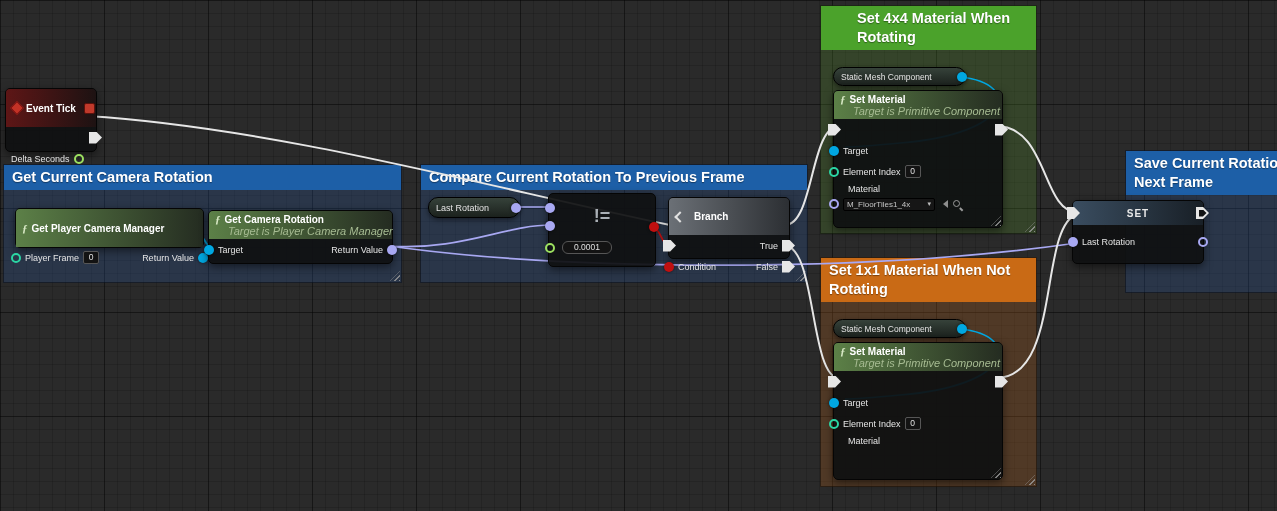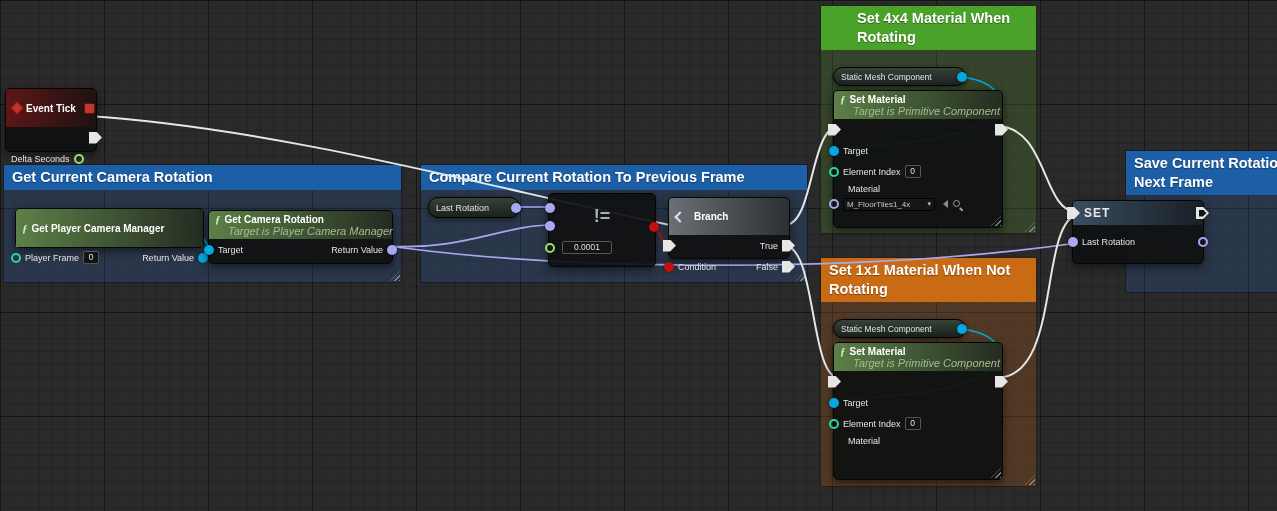--- a/index.html
+++ b/index.html
@@ -61,31 +61,31 @@
     border-left:2px solid #e2e2e2;border-bottom:2px solid #e2e2e2;transform:rotate(45deg);}
   .arrow-ic{width:0;height:0;border:4px solid transparent;border-right:5px solid #8e8e8e;flex:0 0 auto;}
   .mag{position:relative;width:10px;height:10px;flex:0 0 auto;}
   .mag::before{content:"";position:absolute;left:1px;top:1px;width:5px;height:5px;border:1.5px solid #9b9b9b;border-radius:50%;}
   .mag::after{content:"";position:absolute;left:7.5px;top:7.5px;width:4px;height:1.5px;background:#9b9b9b;
     transform:rotate(45deg);transform-origin:left center;}
   .caret{font-size:7px;color:#bdbdbd;}
   .rc{position:absolute;right:1px;bottom:1px;width:10px;height:10px;
       background:repeating-linear-gradient(-45deg,#9a9a9a 0 1px,transparent 1px 3.5px);
       clip-path:polygon(100% 0,100% 100%,0 100%);opacity:.8;}
-  .abs{position:absolute;}
+  .abs{position:absolute;border-radius:6px;}
   .opsym{position:absolute;left:0;right:0;text-align:center;font-size:18px;font-weight:bold;color:#aab0b6;}
   .wires{position:absolute;left:0;top:0;pointer-events:none;}
   .wires path{fill:none;}
   .w-exec{stroke:var(--exec);stroke-width:2;}
   .w-obj{stroke:var(--object);stroke-width:1.7;}
   .w-rot{stroke:var(--rotator);stroke-width:1.7;}
   .w-bool{stroke:var(--bool);stroke-width:1.7;}
   .col-obj{color:var(--object);} .col-rot{color:var(--rotator);} .col-bool{color:var(--bool);}
   .col-float{color:var(--float);} .col-int{color:var(--int);}
-  .settitle{flex:1;text-align:left;font-size:12px;font-weight:bold;letter-spacing:1px;color:#e8e8e8;}
+  .settitle{flex:1;text-align:center;font-size:10px;font-weight:bold;letter-spacing:1px;color:#e8e8e8;}
 </style>
 </head>
 <body>
 
 <div class="canvas">
 
   <div class="comment c-blue" style="left:3px;top:164px;width:397px;height:117px">
     <div class="chdr">Get Current Camera Rotation</div>
     <span class="rc"></span>
   </div>

